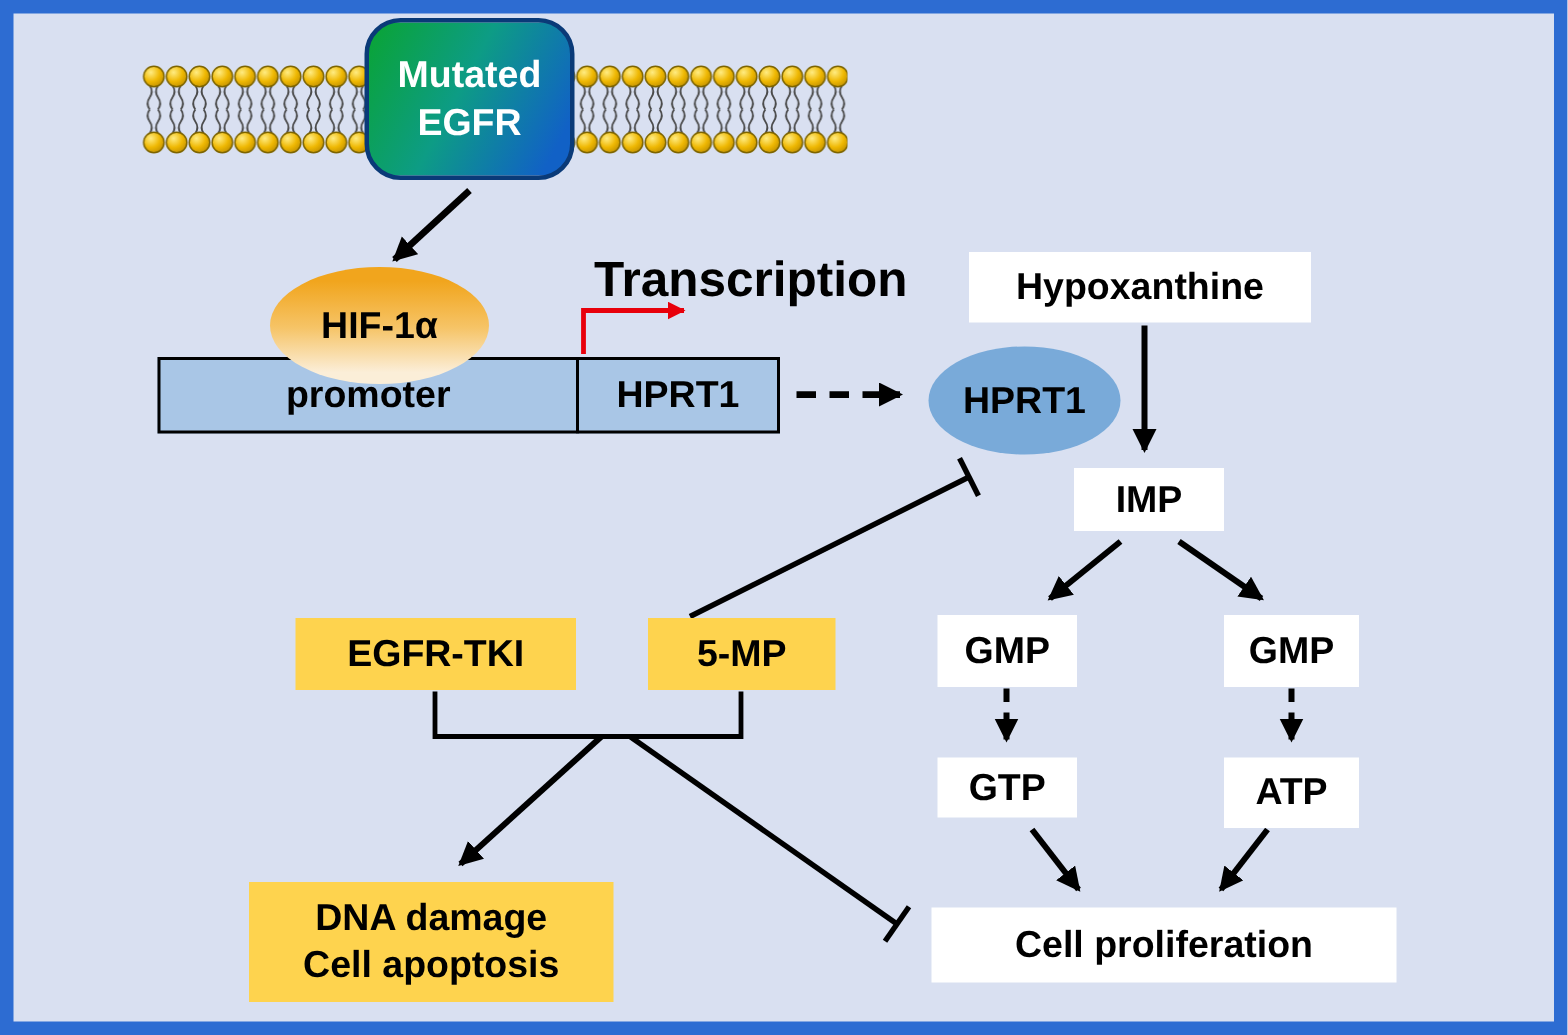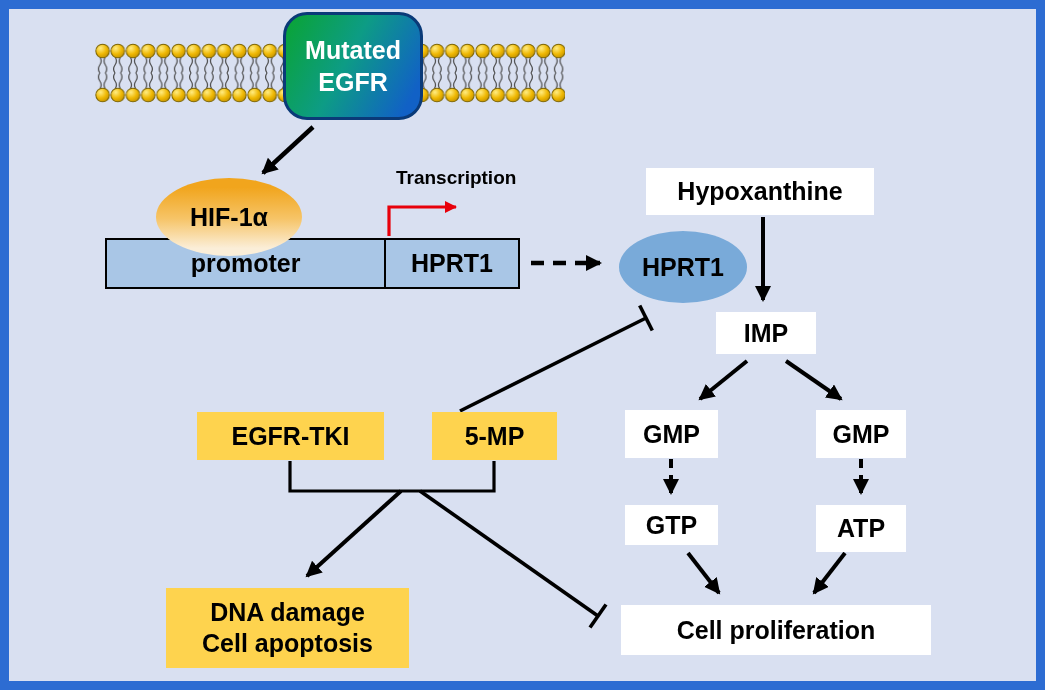--- a/index.html
+++ b/index.html
@@ -10,23 +10,23 @@
   .node { position:absolute; display:flex; align-items:center; justify-content:center;
           font-weight:bold; font-size:25px; color:#000; text-align:center; z-index:2; }
   .orange { background:#ffffff; }
   .yellow { background:#fed34e; }
   .gene   { background:#a9c6e6; border:2px solid #000; }
   .ellipse{ border-radius:50%; }
   .enzyme { background:#79aad9; }
   .hif    { background:linear-gradient(180deg,#f1a51d 12%,#f6c467 52%,#fbeed8 90%); z-index:4; }
   .receptor { background:linear-gradient(118deg,#0aa33c 5%,#0d9c85 45%,#1161c6 90%);
               border:3px solid #0a3a78; border-radius:24px; color:#fff;
-              flex-direction:column; line-height:1.3; z-index:3;margin-left:40px; }
+              flex-direction:column; line-height:1.3; z-index:3; }
   .stack  { flex-direction:column; line-height:1.25; }
-  .label  { position:absolute; font-weight:bold; font-size:19px; color:#000; z-index:2; white-space:nowrap; }
+  .label  { position:absolute; font-weight:bold; font-size:33px; color:#000; z-index:2; white-space:nowrap; }
 </style>
 </head>
 <body>
 
 <div class="canvas">
 
   <svg class="layer" width="1045" height="690" viewBox="0 0 1045 690">
     <defs>
       <radialGradient id="ball" cx="0.35" cy="0.3" r="0.8">
         <stop offset="0" stop-color="#ffec82"></stop>
@@ -77,21 +77,21 @@
 
     <line x1="460" y1="411" x2="646" y2="318" stroke="#000" stroke-width="3.6"></line>
     <line x1="639.7" y1="305.5" x2="652.3" y2="330.5" stroke="#000" stroke-width="3.6"></line>
   </svg>
 
   <div class="node receptor" style="left:243px;top:12px;width:140px;height:108px">
     <span>Mutated</span>
     <span>EGFR</span>
   </div>
 
-  <div class="node ellipse hif" style="left:156px;top:178px;width:146px;height:78px">HIF-1α</div>
+  <div class="node ellipse hif" style="left:180px;top:178px;width:146px;height:78px">HIF-1α</div>
 
   <div class="node gene" style="left:105px;top:238px;width:281px;height:51px">promoter</div>
   <div class="node gene" style="left:384px;top:238px;width:136px;height:51px">HPRT1</div>
 
   <div class="label" style="left:396px;top:167px">Transcription</div>
 
   <div class="node ellipse enzyme" style="left:619px;top:231px;width:128px;height:72px">HPRT1</div>
 
   <div class="node orange" style="left:646px;top:168px;width:228px;height:47px">Hypoxanthine</div>
 

